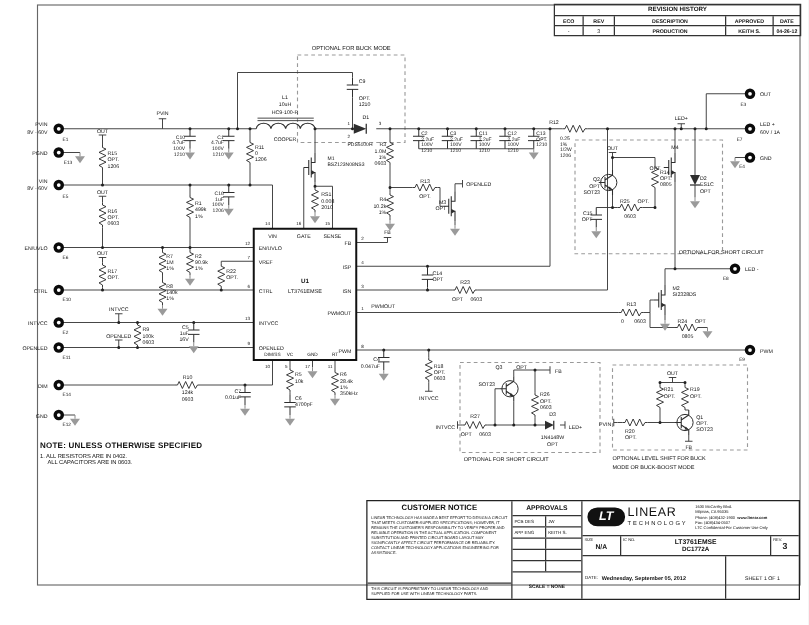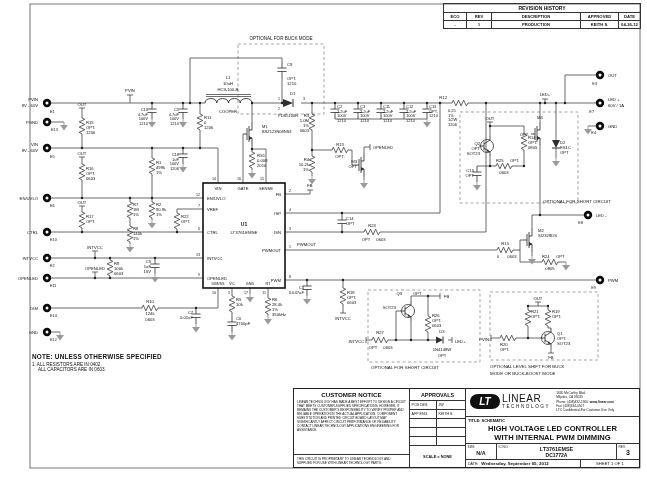--- a/index.html
+++ b/index.html
@@ -14,21 +14,21 @@
   #revtbl .rcell{border-left:1px solid #333;text-align:center;padding:1px 0;height:5px;line-height:5px;}
   #revtbl .rcell:first-child{border-left:none;}
   .w-eco{width:22px;} .w-rev{width:24px;} .w-desc{width:88px;} .w-appr{width:37px;} .w-date{flex:1;}
   #rev-title{font-weight:bold;text-align:center;font-size:5px;padding:1px 0;height:6px;line-height:6px;}
   
   #note{left:32px;top:353px;width:220px;}
   #note .n-title{font-size:6.4px;font-weight:bold;letter-spacing:.2px;}
   #note .n-line{font-size:4.6px;margin-top:2px;}
   #note .n-line2{font-size:4.6px;margin-left:6px;}
   
-  #tblock{left:293px;top:388px;width:347px;height:80px;border:1.4px solid #222;display:flex;font-size:4px;}
+  #tblock{left:293px;top:400px;width:347px;height:80px;border:1.4px solid #222;display:flex;font-size:4px;}
   .tb-col{box-sizing:border-box;height:100%;}
   #tb-notice{width:116px;border-right:1px solid #333;padding:2px 3px;display:flex;flex-direction:column;}
   #tb-notice .cn-title{font-weight:bold;font-size:6.2px;text-align:center;margin-bottom:1.5px;}
   #tb-notice .cn-body{font-size:3.1px;line-height:1.32;}
   #tb-notice .cn-foot{font-size:3.1px;line-height:1.32;border-top:1px solid #333;margin:2px -3px 0;padding:1.5px 3px 0;}
   #tb-appr{width:56px;border-right:1px solid #333;display:flex;flex-direction:column;}
   #tb-appr .ap-title{font-weight:bold;font-size:5.4px;text-align:center;padding:2.5px 0;border-bottom:1px solid #333;}
   #tb-appr .ap-row{display:flex;border-bottom:1px solid #333;height:8px;line-height:8px;font-size:3.6px;}
   #tb-appr .ap-row .ap-l{width:24px;border-right:1px solid #333;padding-left:1.5px;}
   #tb-appr .ap-row .ap-v{flex:1;padding-left:2px;}
@@ -657,27 +657,20 @@
           <div class="l2">TECHNOLOGY</div>
         </div>
         <div class="lt-addr">
           <div>1630 McCarthy Blvd.</div>
           <div>Milpitas, CA 95035</div>
           <div><span>Phone: (408)432-1900</span>&nbsp;&nbsp;<span class="web">www.linear.com</span></div>
           <div>Fax: (408)434-0507</div>
           <div>LTC Confidential-For Customer Use Only</div>
         </div>
       </div>
-      <div id="tb-title">
-        <div class="t-label">TITLE: SCHEMATIC</div>
-        <div class="t-main">
-          <div>HIGH VOLTAGE LED CONTROLLER</div>
-          <div>WITH INTERNAL PWM DIMMING</div>
-        </div>
-      </div>
       <div id="tb-icno">
         <div class="c-size">
           <div class="cell-lab">SIZE</div>
           <div class="cell-val">N/A</div>
         </div>
         <div class="c-ic">
           <div class="cell-lab">IC NO.</div>
           <div class="ic1">LT3761EMSE</div>
           <div class="ic2">DC1772A</div>
         </div>

